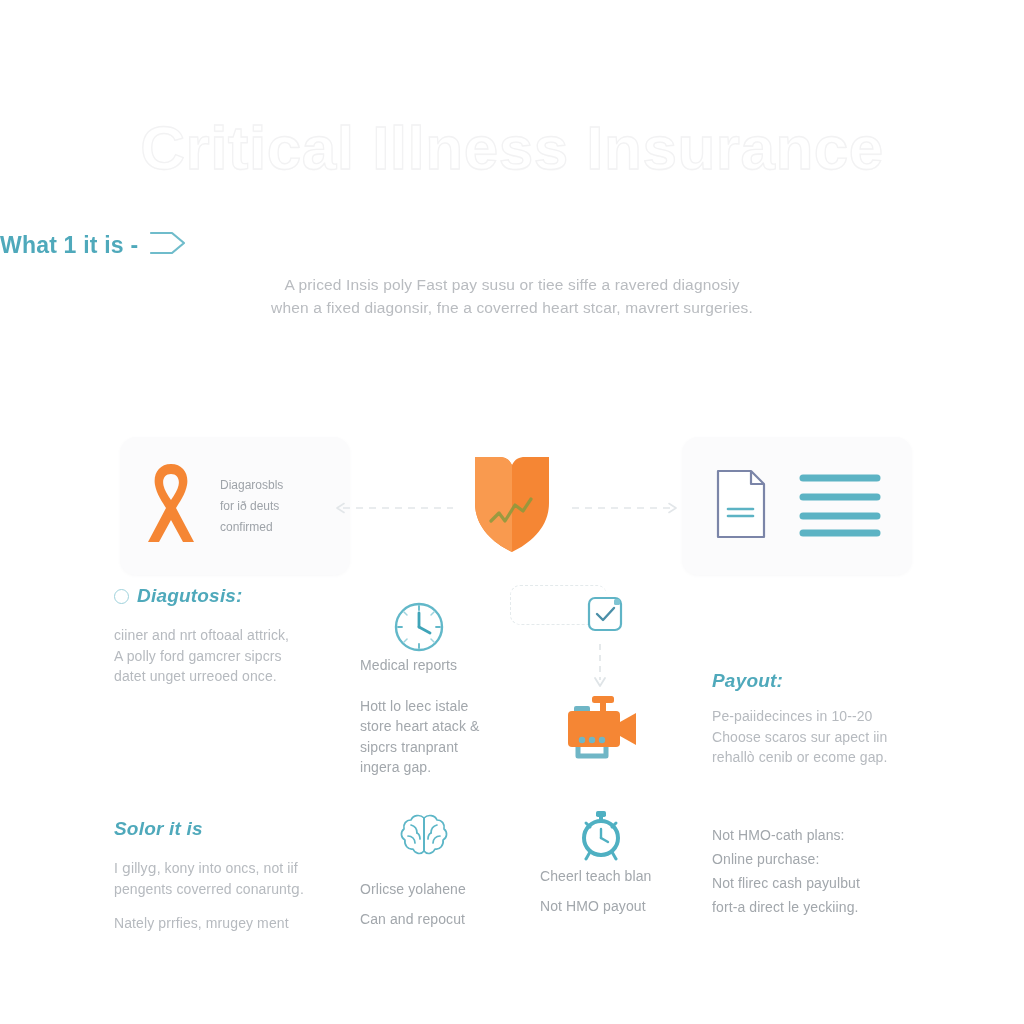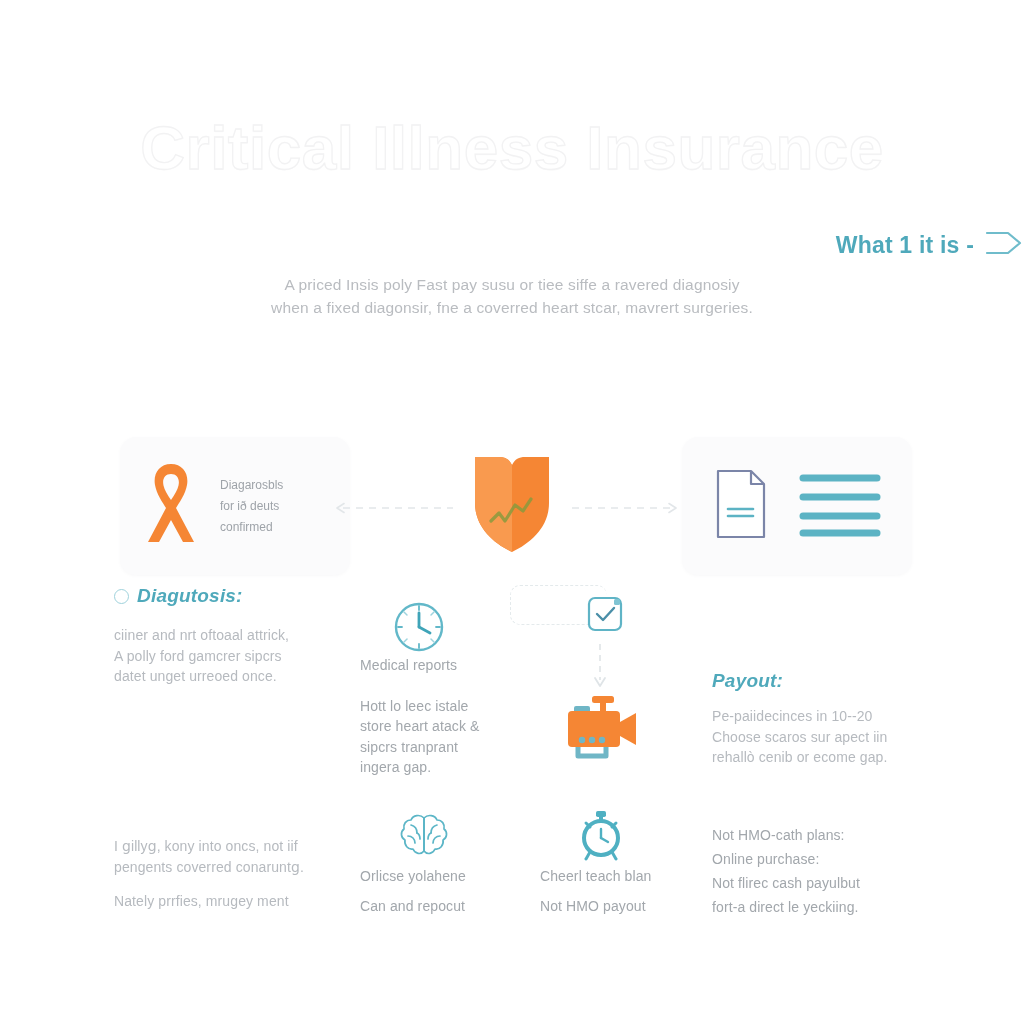--- a/index.html
+++ b/index.html
@@ -22,21 +22,21 @@
     color:#ffffff;
     -webkit-text-stroke:1.3px #f2f2f3;
     text-shadow:0 1px 0 #fafafa;
     white-space:nowrap;
     user-select:none;
   }
 
   
   .section-head{
     position:absolute;left:0;right:0;top:228px;
-    display:flex;align-items:center;justify-content:flex-end;gap:10px;
+    display:flex;align-items:center;justify-content:flex-start;gap:10px;
   }
   .section-head .label{
     font-size:23px;font-weight:700;color:#4fa9bb;letter-spacing:0.2px;
   }
   .arrow-chevron{display:block;}
 
   
   .lead{
     position:absolute;left:170px;right:170px;top:274px;
     text-align:center;
@@ -286,31 +286,34 @@
       <circle cx="20" cy="46" r="3.2" fill="#6fb6c6"></circle>
       <circle cx="30" cy="46" r="3.2" fill="#6fb6c6"></circle>
       <circle cx="40" cy="46" r="3.2" fill="#6fb6c6"></circle>
       <path d="M16 53 L16 62 L44 62 L44 53" fill="none" stroke="#6fb6c6" stroke-width="5" stroke-linejoin="round"></path>
     </svg>
   </div>
 
   <div class="bottom">
 
     <div class="b-col b-1">
+      <div class="head-teal">
+        <span>Solor it is</span>
+      </div>
       <div class="gap18"></div>
       <div class="body-text">
         <span>I ցillyց, kony into oncs, not iif</span>
         <span>pengents coverred conaruntց.</span>
         <span style="margin-top:14px;">Nately prrfies, mrugey ment</span>
       </div>
     </div>
 
     <div class="b-col b-2" style="top:48px;">
       <div class="body-text dark">
-        <span style="margin-bottom:9px;">Orlicse yolahene</span>
+        <span style="margin-bottom:9px;margin-top:13px;">Orlicse yolahene</span>
         <span>Can and repocut</span>
       </div>
     </div>
 
     <div class="b-col b-3" style="top:48px;">
       <div class="body-text dark">
         <span style="margin-bottom:9px;">Cheerl teach blan</span>
         <span>Not HMO payout</span>
       </div>
     </div>

